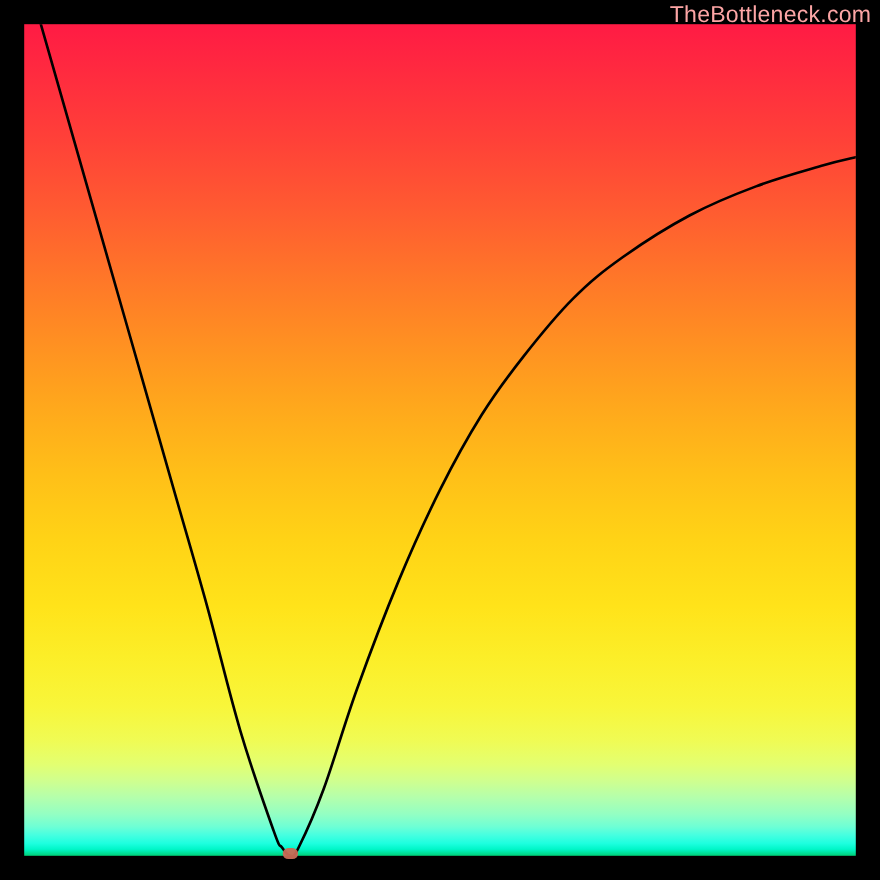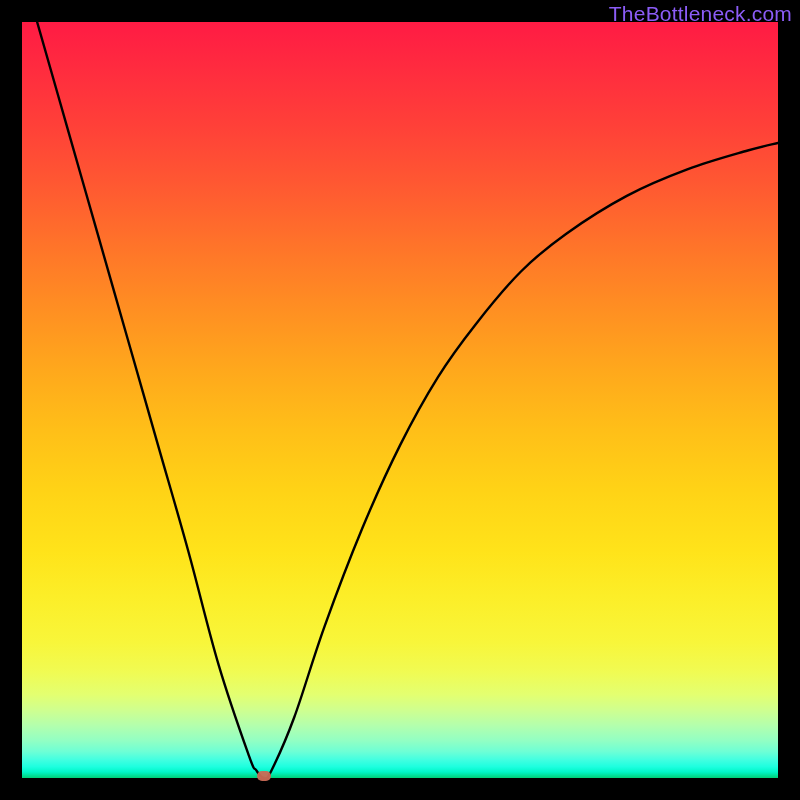--- a/index.html
+++ b/index.html
@@ -40,21 +40,21 @@
       #1effdf 98.5%,
       #00f7c9 99.2%,
       #00e4a0 99.6%,
       #00cf78 100%
     );
   }
   .watermark {
     position: absolute;
     top: 2px;
     right: 8px;
-    color: #8b5cf6;
+    color: #fca5a5;
     font-size: 21px;
     font-weight: 400;
     letter-spacing: 0.2px;
     user-select: none;
   }
   svg.curve {
     position: absolute;
     left: 0;
     top: 0;
     width: 756px;

